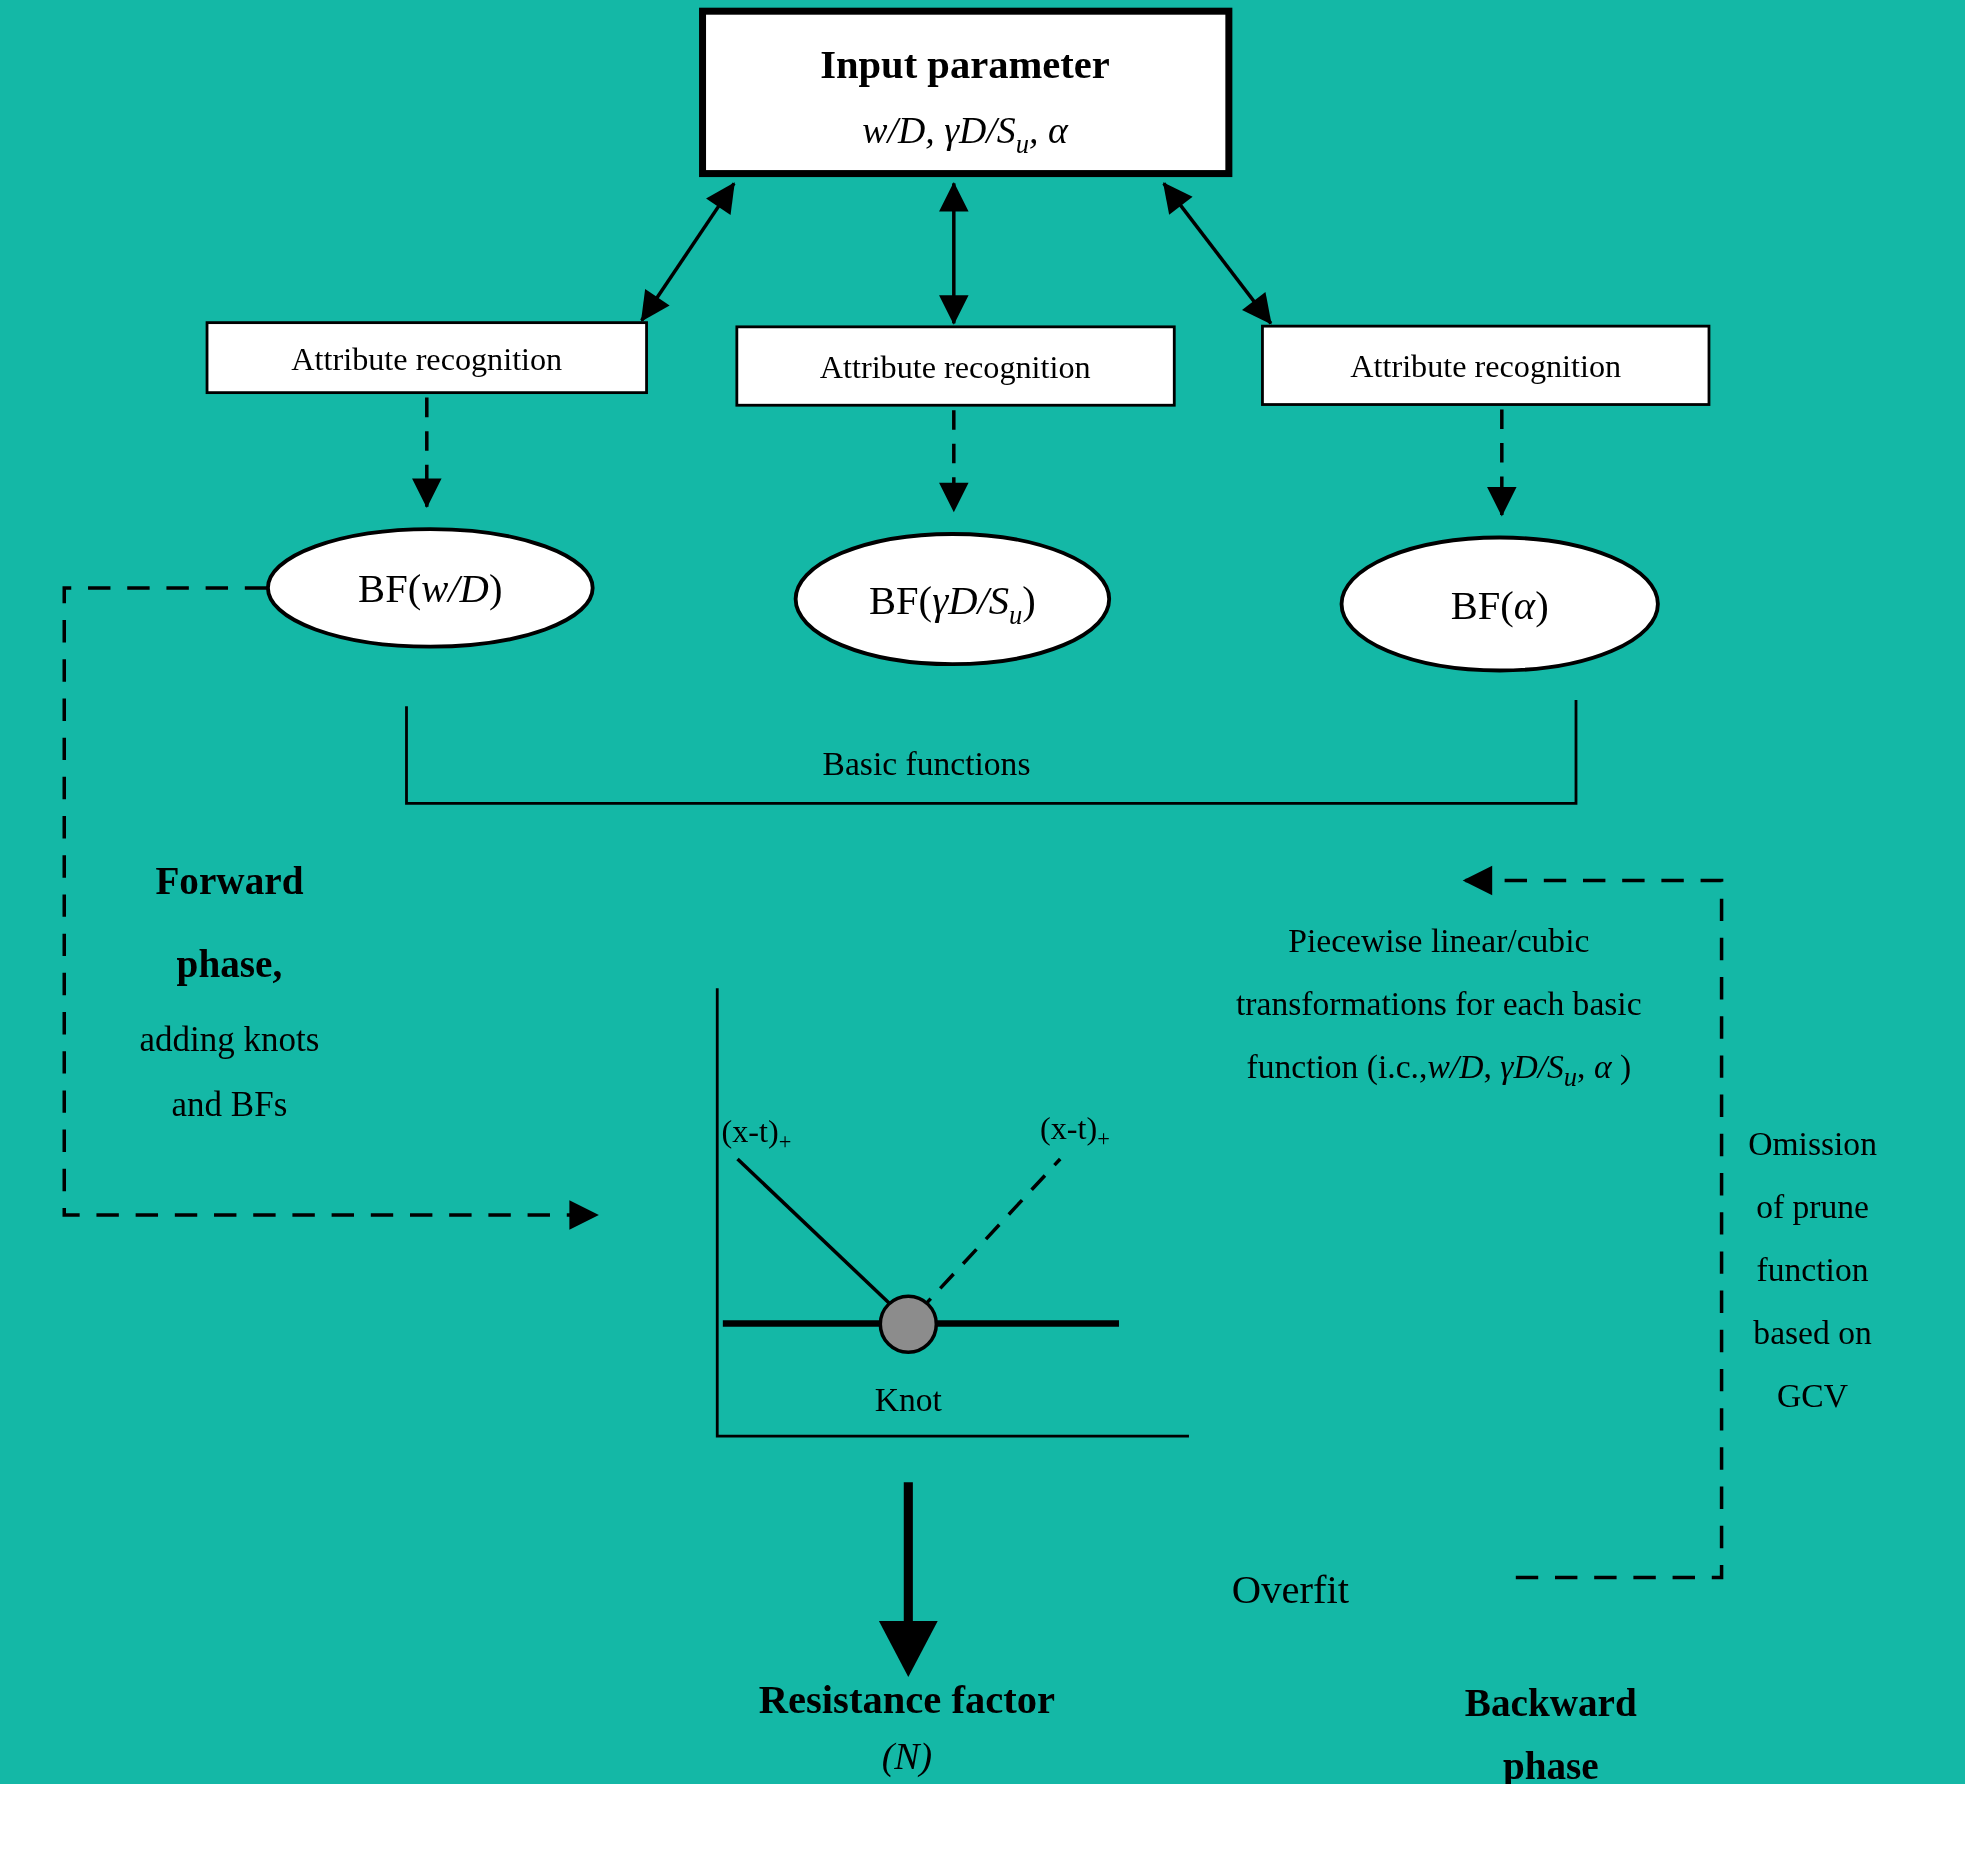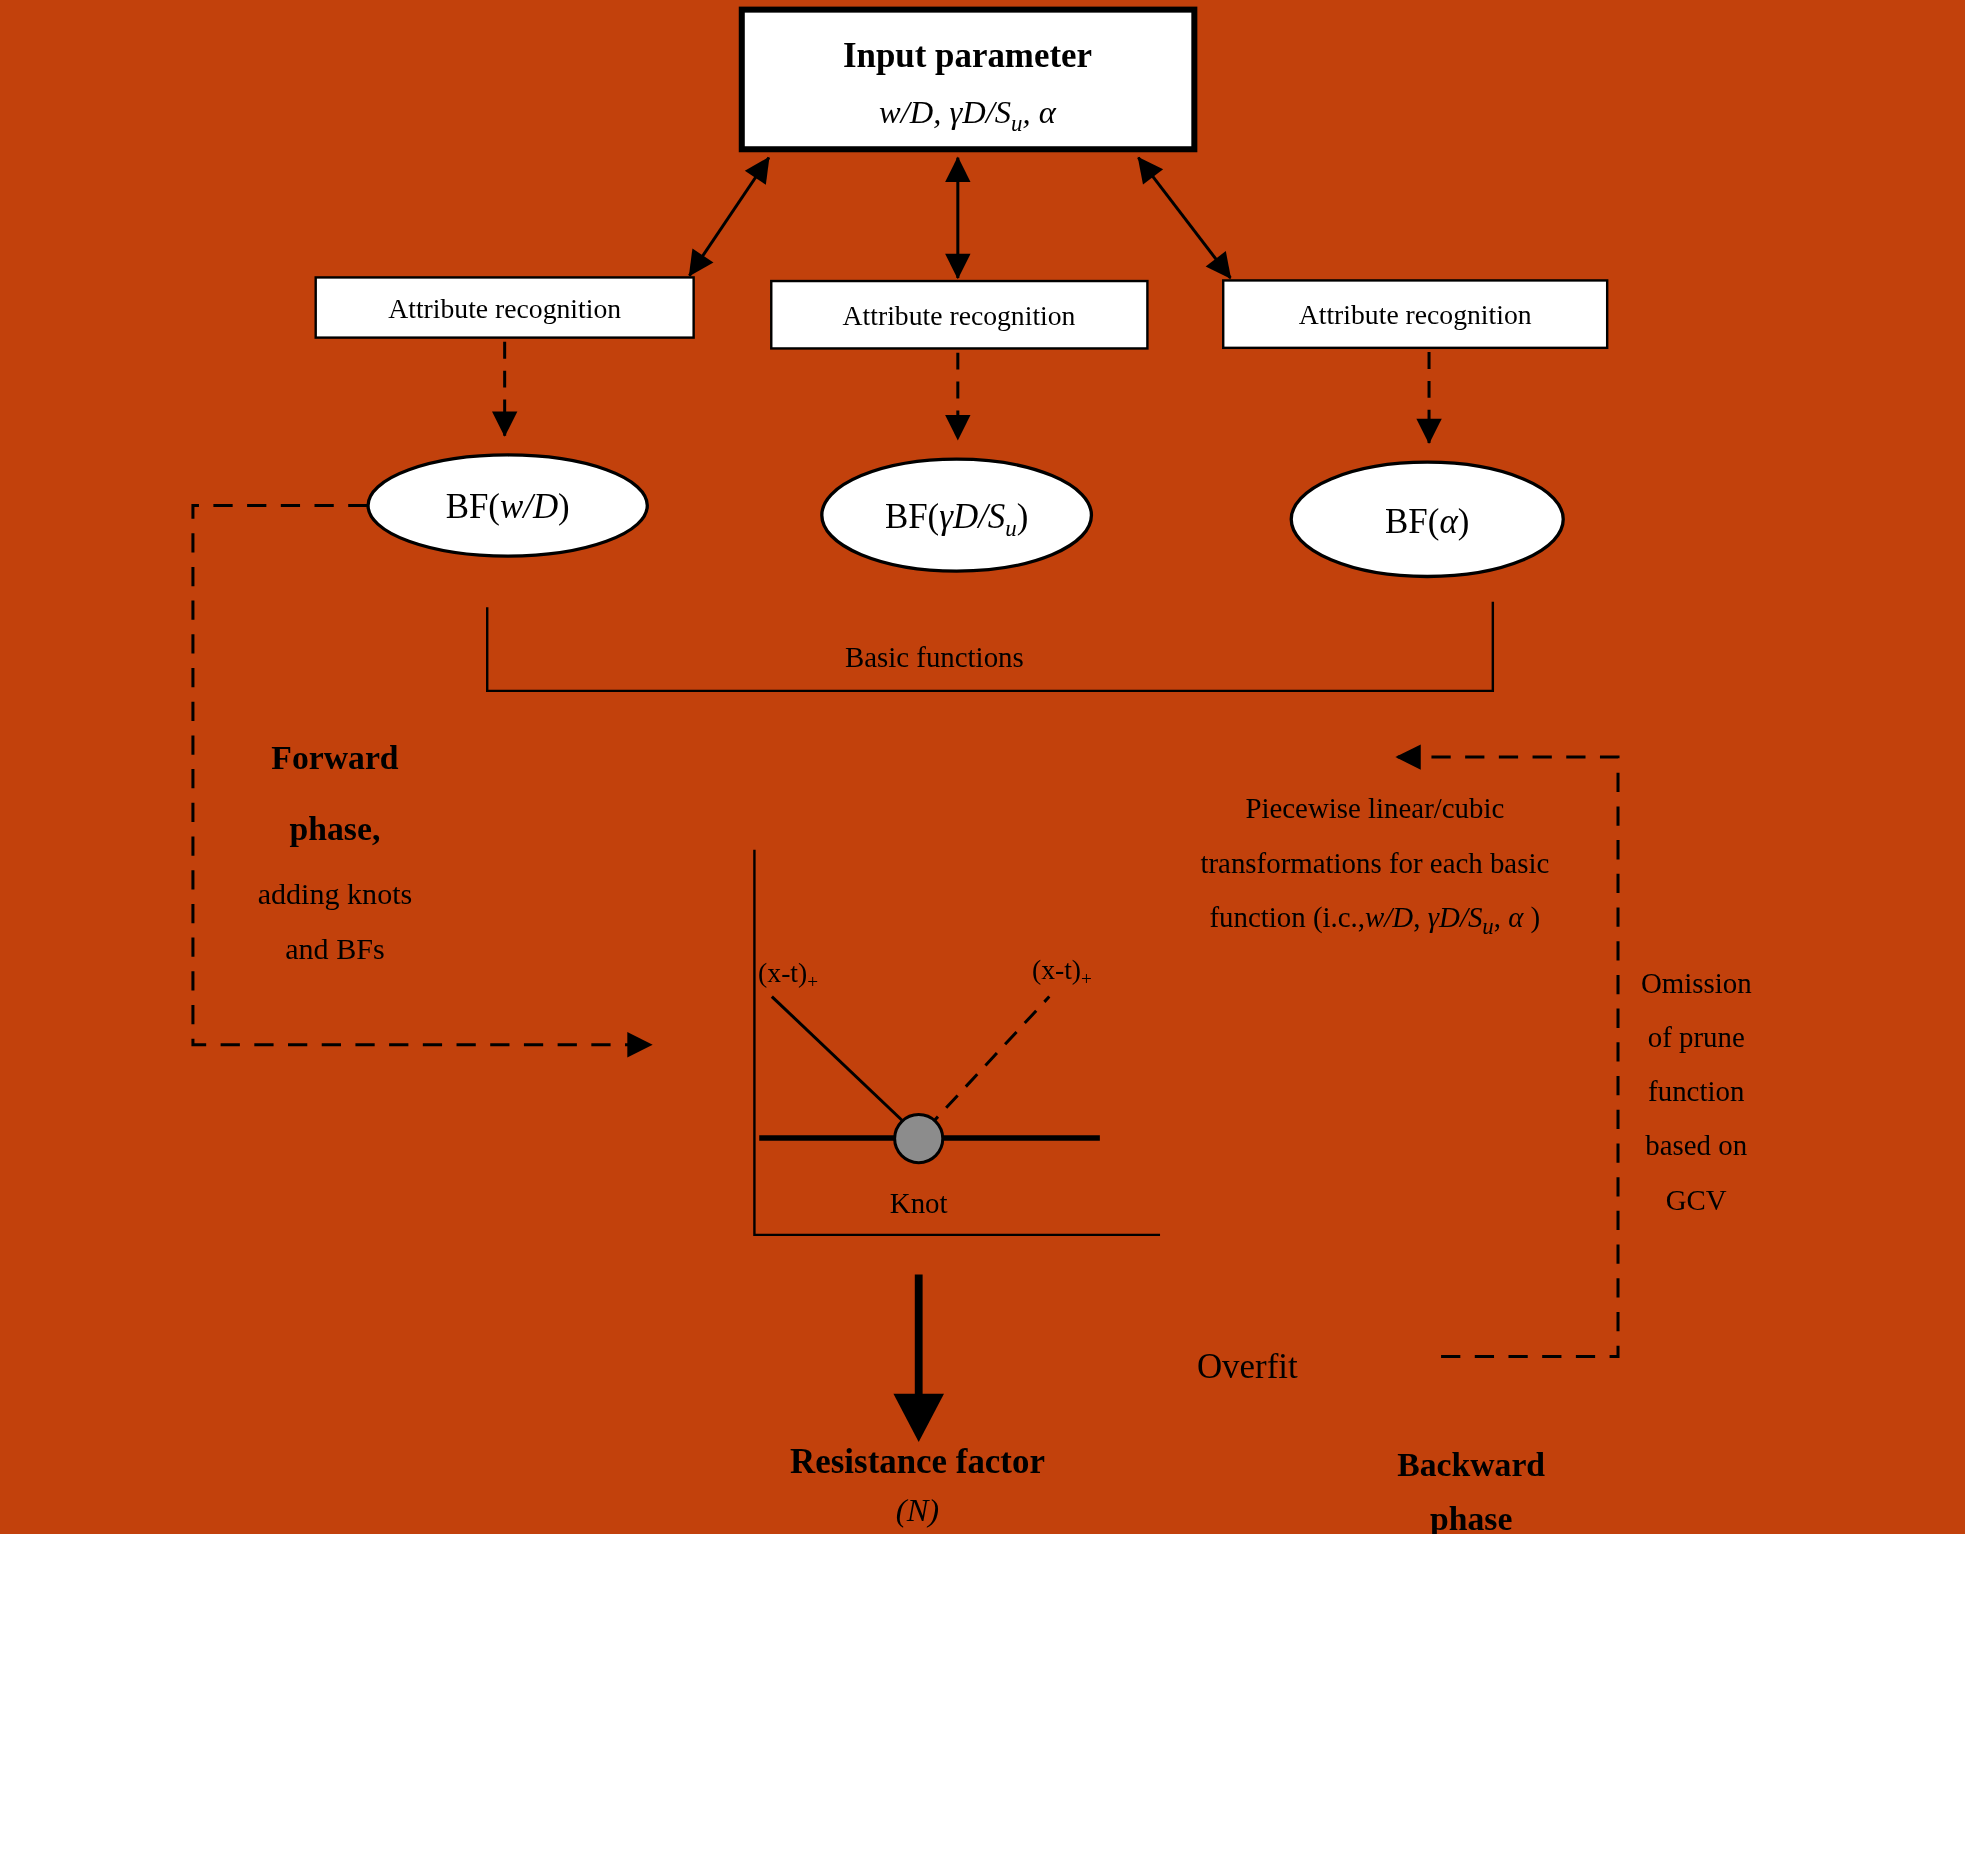--- a/index.html
+++ b/index.html
@@ -1,16 +1,16 @@
 <!DOCTYPE html>
 <html style="font-size:11.7px"><head>
 <meta charset="utf-8">
 <style>
   html,body{margin:0;padding:0;background:#ffffff;}
-  .wrap{width:1965px;height:1534px;position:relative;background:#c2410c;overflow:hidden;}
+  .wrap{width:1965px;height:1784px;position:relative;background:#14b8a6;overflow:hidden;}
   svg{display:block;width:100%;height:100%;}
   text{fill:#000;font-family:"Liberation Serif","DejaVu Serif",serif;}
   .b{font-weight:bold;}
   .i{font-style:italic;}
   .t58{font-size:58px;} .t56{font-size:56px;} .t54{font-size:54px;}
   .t50{font-size:50px;} .t48{font-size:48px;} .t46{font-size:46px;}
   .sub{font-size:38px;} .sub2{font-size:32px;}
   .mid{text-anchor:middle;}
   .stroke{stroke:#000;fill:none;}
 </style>

